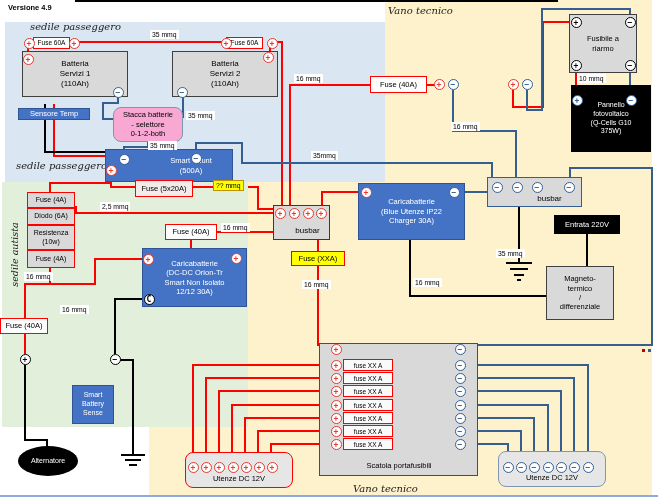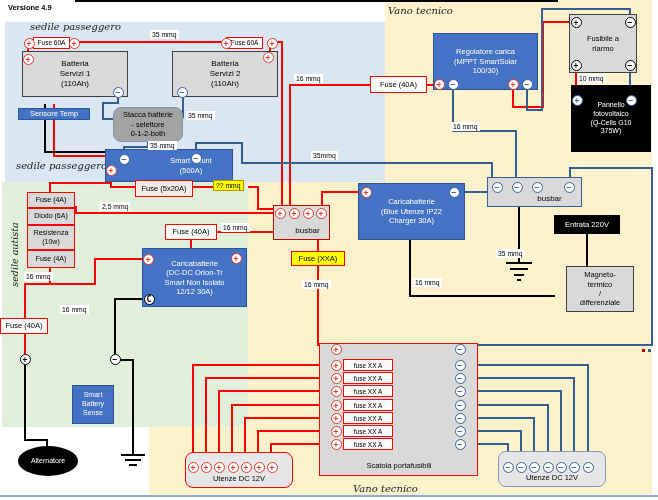--- a/index.html
+++ b/index.html
@@ -53,21 +53,21 @@
   <div class="box gray f8" style="left:172px;top:51px;width:106px;height:46px;">
     <div>Batteria</div>
     <div>Servizi 2</div>
     <div>(110Ah)</div>
   </div>
   <div class="box redb f65" style="left:33px;top:37px;width:37px;height:12px;">Fuse 60A</div>
   <div class="box redb f65" style="left:226px;top:37px;width:37px;height:12px;">Fuse 60A</div>
 
   <div class="box blue f75" style="left:18px;top:108px;width:72px;height:12px;">Sensore Temp</div>
 
-  <div class="box f75 rounded" style="left:113px;top:107px;width:70px;height:35px;background:#a3a3a3;border:1.3px solid #7f96b2;">
+  <div class="box f75 rounded" style="left:113px;top:107px;width:70px;height:35px;background:#f9a8d4;border:1.3px solid #7f96b2;">
     <div>Stacca batterie</div>
     <div>- selettore</div>
     <div>0-1-2-both</div>
   </div>
 
   <div class="box blue f75" style="left:105px;top:149px;width:128px;height:33px;padding-left:44px;">
     <div>Smart Shunt</div>
     <div>(500A)</div>
   </div>
 
@@ -106,39 +106,34 @@
   <div class="busLbl" style="left:522px;top:194px;width:55px;">busbar</div>
 
   <div class="box f75" style="left:291px;top:251px;width:54px;height:15px;background:#ffff00;border:1.3px solid #ff0000;">Fuse (XXA)</div>
 
   <div class="box blue f75" style="left:358px;top:183px;width:107px;height:57px;">
     <div>Caricabatterie</div>
     <div>(Blue Utenze IP22</div>
     <div>Charger 30A)</div>
   </div>
 
-  <div class="box blue f75" style="left:433px;top:33px;width:105px;height:57px;">
-    <div>Regolatore carica</div>
-    <div>(MPPT SmartSolar</div>
-    <div>100/30)</div>
-  </div>
 
   <div class="box gray f75" style="left:569px;top:14px;width:68px;height:59px;">
     <div>Fusibile a</div>
     <div>riarmo</div>
   </div>
   <div class="box black f7" style="left:571px;top:85px;width:80px;height:67px;">
     <div>Pannello</div>
     <div>fotovoltaico</div>
     <div>(Q-Cells G10</div>
     <div>375W)</div>
   </div>
 
   <div class="box black f75" style="left:554px;top:215px;width:66px;height:19px;">Entrata 220V</div>
-  <div class="box gray f75" style="left:566px;top:266px;width:68px;height:46px;text-align:center;">
+  <div class="box gray f75" style="left:546px;top:266px;width:68px;height:54px;text-align:center;">
     <div>Magneto-</div>
     <div>termico</div>
     <div>/</div>
     <div>differenziale</div>
   </div>
 
   <div class="box" style="left:319px;top:343px;width:159px;height:133px;background:#d9d9d9;border:1.5px solid #ff0000;"></div>
   <div class="busLbl f75" style="left:329px;top:461px;width:140px;font-size:7.5px;">Scatola portafusibili</div>
   <div class="rowbox" style="left:343px;top:359px;width:50px;height:12px;">fuse XX A</div>
   <div class="rowbox" style="left:343px;top:372px;width:50px;height:12px;">fuse XX A</div>

